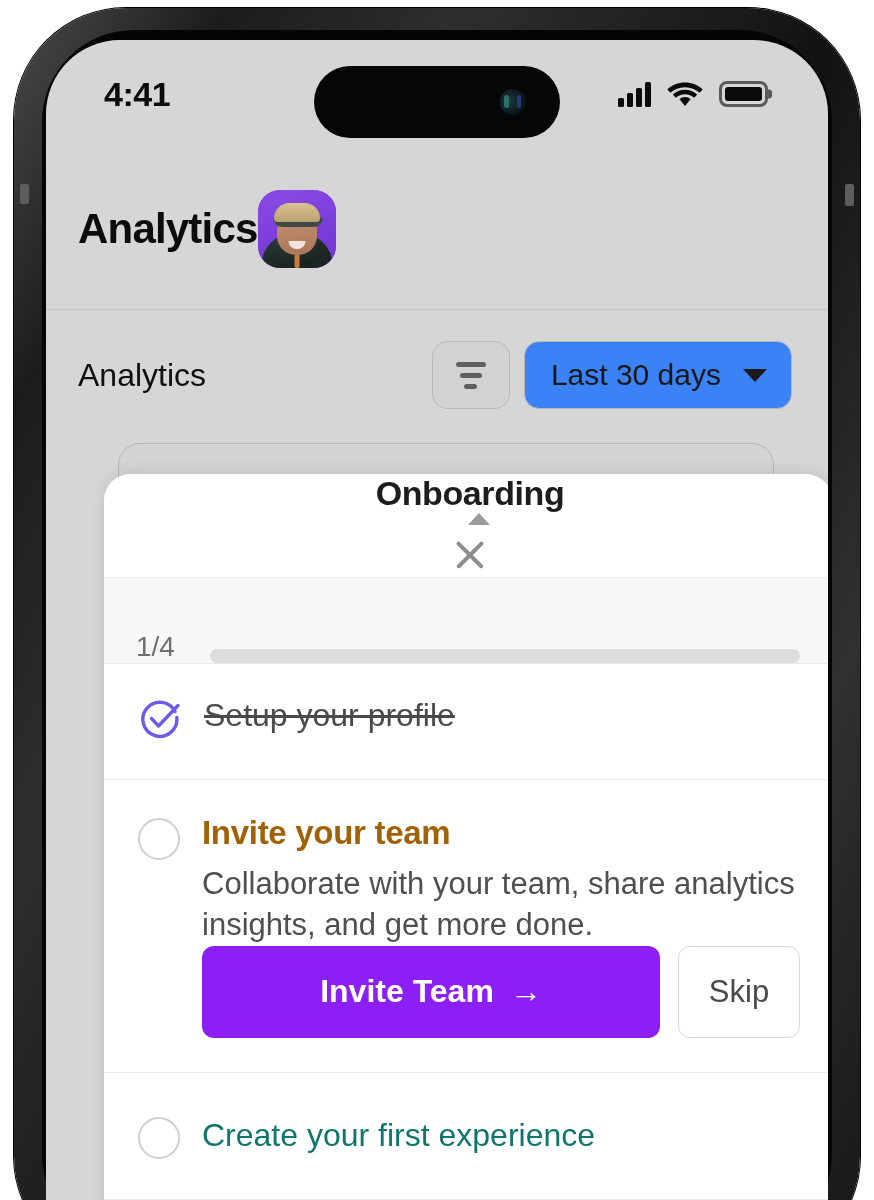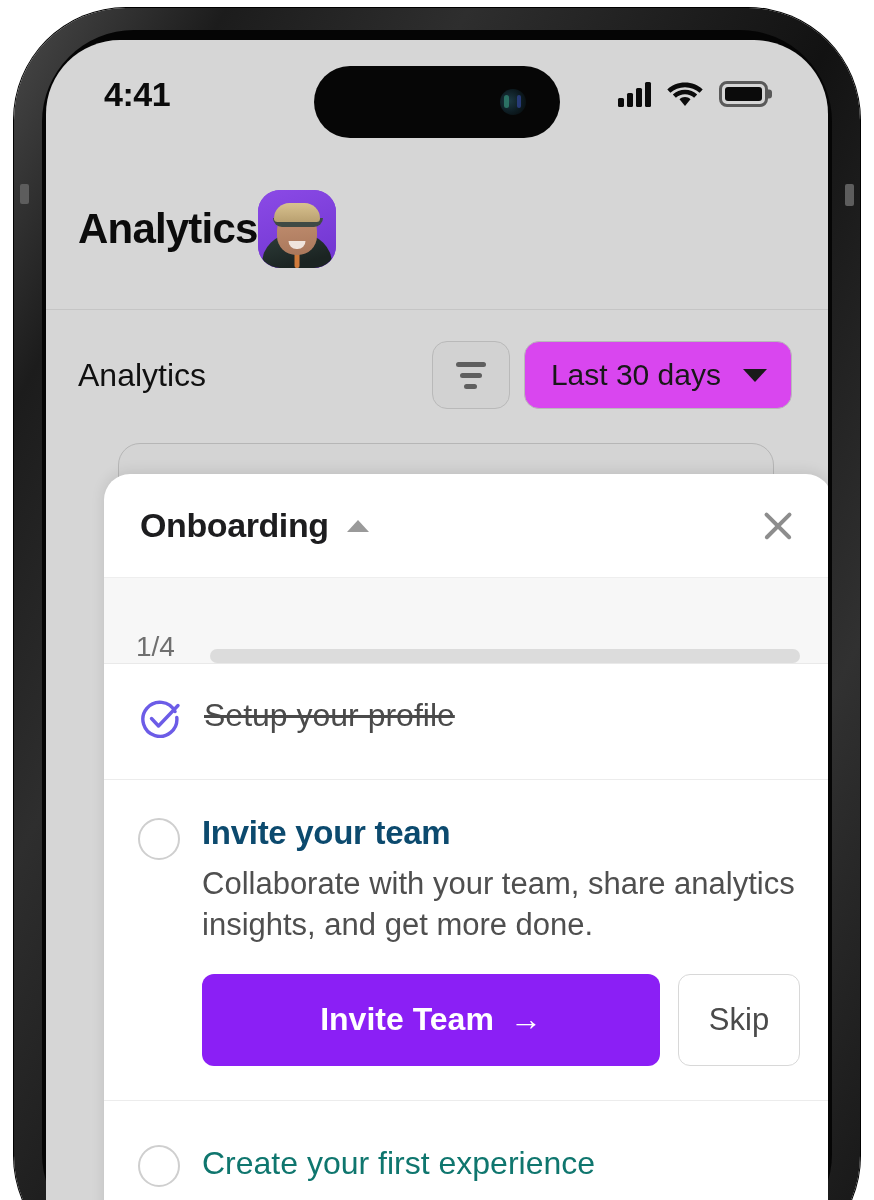--- a/index.html
+++ b/index.html
@@ -137,21 +137,21 @@
     border:1px solid #b9b9b9; background:#d2d2d2;
     display:flex; flex-direction:column; align-items:center; justify-content:center; gap:6px;
     cursor:pointer;
   }
   .filter-btn i{ display:block; height:5px; border-radius:3px; background:#5f5f5f; }
   .filter-btn i:nth-child(1){ width:30px; }
   .filter-btn i:nth-child(2){ width:22px; }
   .filter-btn i:nth-child(3){ width:13px; }
 
   .range-btn{
-    height:68px; border-radius:15px; border:1px solid #b9b9b9; background:#d946ef;
+    height:68px; border-radius:15px; border:1px solid #b9b9b9; background:#3b82f6;
     display:flex; align-items:center; gap:22px; padding:0 24px 0 26px;
     font-size:30px; color:#181818; cursor:pointer;
   }
   .caret-down{
     width:0; height:0; border-left:12px solid transparent; border-right:12px solid transparent;
     border-top:13px solid #1a1a1a;
   }
 
   
   .back-card{
@@ -162,20 +162,21 @@
   
   .panel{
     position:absolute; left:58px; top:434px; width:728px; height:780px;
     background:#ffffff; border-radius:26px 26px 0 0;
     box-shadow:0 -2px 14px rgba(0,0,0,.10);
     overflow:hidden;
   }
   .panel-head{
     height:104px; display:flex; align-items:center; padding:0 32px 0 36px;
     border-bottom:1px solid #eeeeee;
+    flex-direction:column;
   }
   .panel-title{ font-size:34px; font-weight:700; color:#1d1d1f; letter-spacing:-0.4px; }
   .collapse-caret{
     margin-left:18px; width:0; height:0;
     border-left:11px solid transparent; border-right:11px solid transparent;
     border-bottom:12px solid #9a9a9a; cursor:pointer;
   }
   .spacer{ flex:1; }
   .close-x{ width:44px; height:44px; position:relative; cursor:pointer; }
   .close-x::before,.close-x::after{
@@ -208,27 +209,27 @@
   .circle-empty{
     width:42px; height:42px; border-radius:50%;
     border:2.5px solid #cfcfcf; flex:none; margin-top:4px; background:#fff;
     cursor:pointer;
   }
 
   .task-text-done{
     font-size:32px; color:#4a4a4a; text-decoration:line-through;
     text-decoration-thickness:2.5px; line-height:1.35;
   }
-  .task-title{ font-size:33px; font-weight:700; color:#0c4a6e; letter-spacing:-0.3px; }
+  .task-title{ font-size:33px; font-weight:700; color:#a16207; letter-spacing:-0.3px; }
   .task-desc{
     font-size:31px; color:#4f4f4f; line-height:1.32; margin-top:12px; max-width:600px;
   }
   .task-body{ flex:1; }
 
-  .task-actions{ display:flex; gap:18px; margin-top:28px; }
+  .task-actions{ display:flex; gap:18px; }
   .btn-primary{
     flex:1; height:92px; border-radius:12px; border:none;
     background:#8b1ff5; color:#fff; font-size:32px; font-weight:700;
     display:flex; align-items:center; justify-content:center; gap:16px;
     cursor:pointer; font-family:"Liberation Sans", sans-serif;
   }
   .btn-skip{
     width:122px; height:92px; border-radius:12px;
     border:1px solid #d8d8d8; background:#fff; color:#4a4a4a; font-size:31px;
     display:flex; align-items:center; justify-content:center; cursor:pointer;

